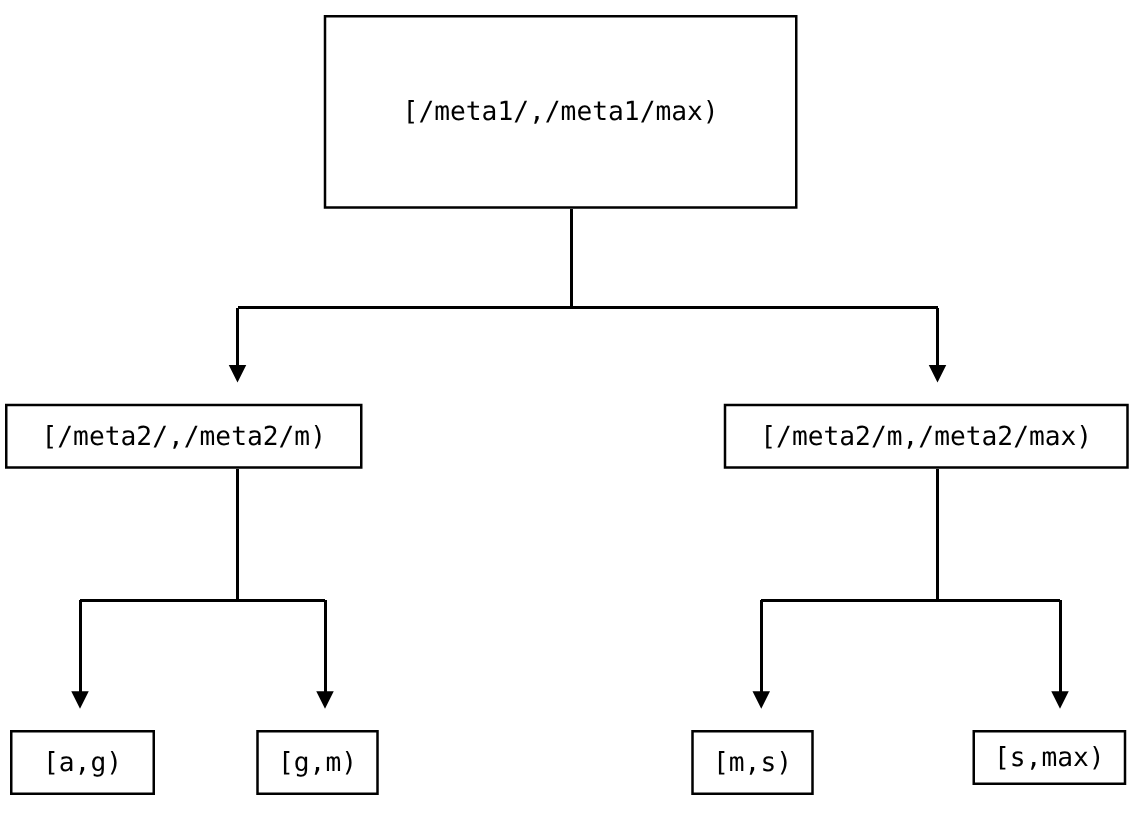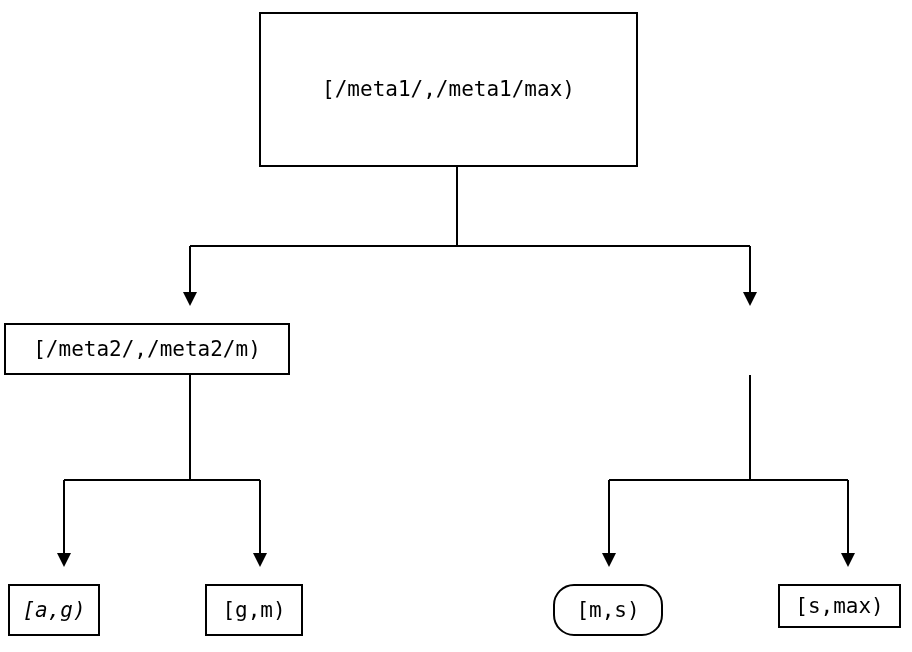--- a/index.html
+++ b/index.html
@@ -92,30 +92,33 @@
   </svg>
 
   <div class="node-box level-root" id="node-root" style="left: 259px; top: 12px; width: 379px; height: 155px;">
     <span class="node-label">[/meta1/,/meta1/max)</span>
   </div>
 
   <div class="node-box level-mid" id="node-mid-left" style="left: 4px; top: 323px; width: 286px; height: 52px;">
     <span class="node-label">[/meta2/,/meta2/m)</span>
   </div>
 
+  <div class="node-box level-mid" id="node-mid-right" style="left: 579px; top: 323px; width: 324px; height: 52px;">
+    <span class="node-label">[/meta2/m,/meta2/max)</span>
+  </div>
 
-  <div class="node-box level-leaf" id="node-leaf-1" style="left: 8px; top: 584px; width: 92px; height: 52px; font-style: italic;">
+  <div class="node-box level-leaf" id="node-leaf-1" style="left: 8px; top: 584px; width: 116px; height: 52px;">
     <span class="node-label">[a,g)</span>
   </div>
 
   <div class="node-box level-leaf" id="node-leaf-2" style="left: 205px; top: 584px; width: 98px; height: 52px; justify-content: center;">
     <span class="node-label">[g,m)</span>
   </div>
 
-  <div class="node-box level-leaf" id="node-leaf-3" style="left: 553px; top: 584px; width: 110px; height: 52px; border-radius: 21px;">
+  <div class="node-box level-leaf" id="node-leaf-3" style="left: 553px; top: 584px; width: 98px; height: 52px;">
     <span class="node-label">[m,s)</span>
   </div>
 
   <div class="node-box level-leaf" id="node-leaf-4" style="left: 778px; top: 584px; width: 123px; height: 44px;">
     <span class="node-label">[s,max)</span>
   </div>
 
 </div>
 
 </body></html>

